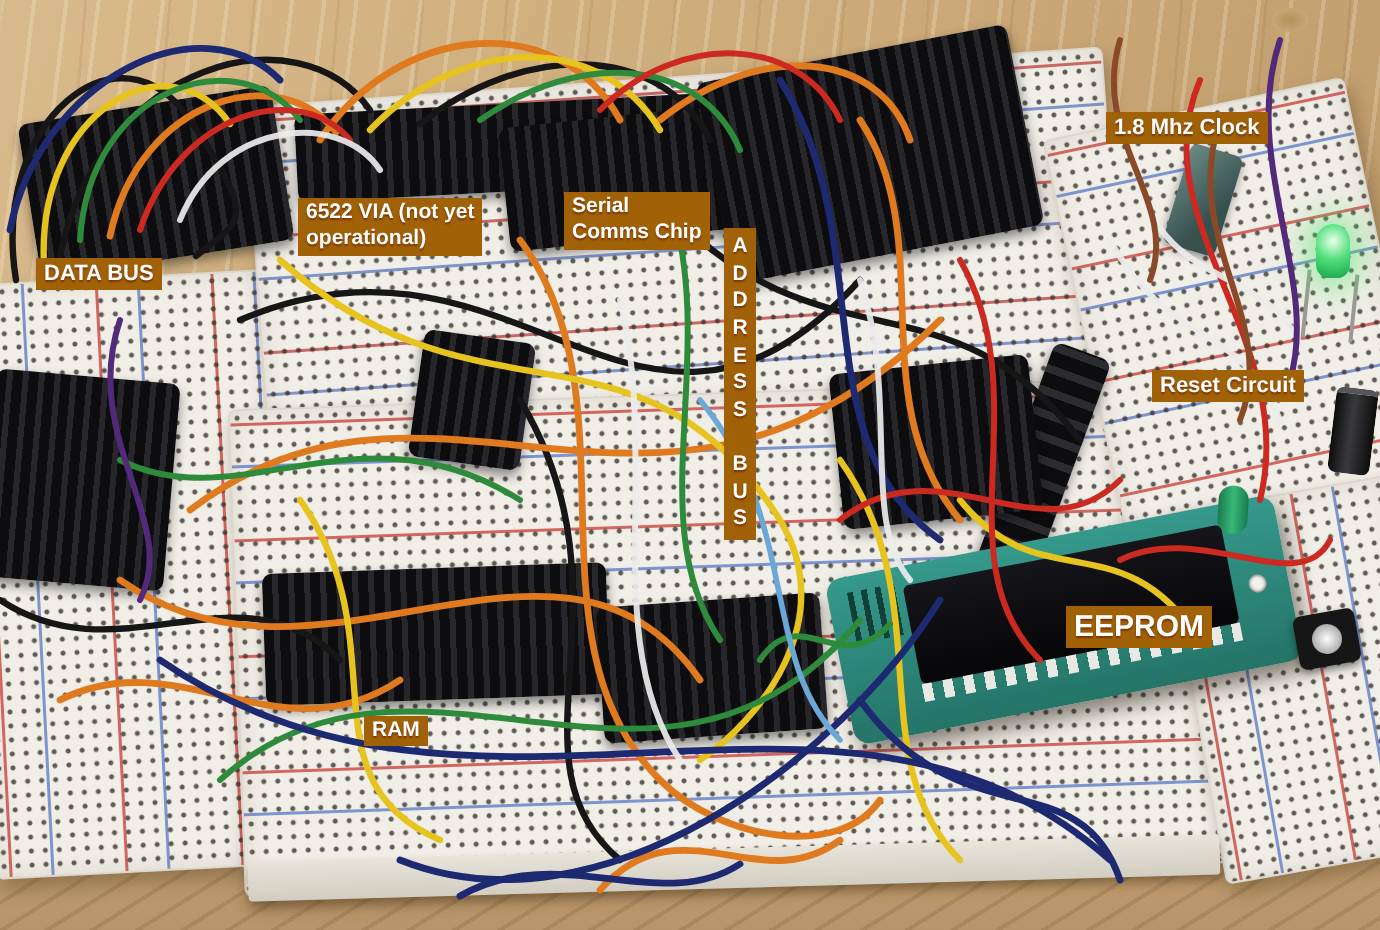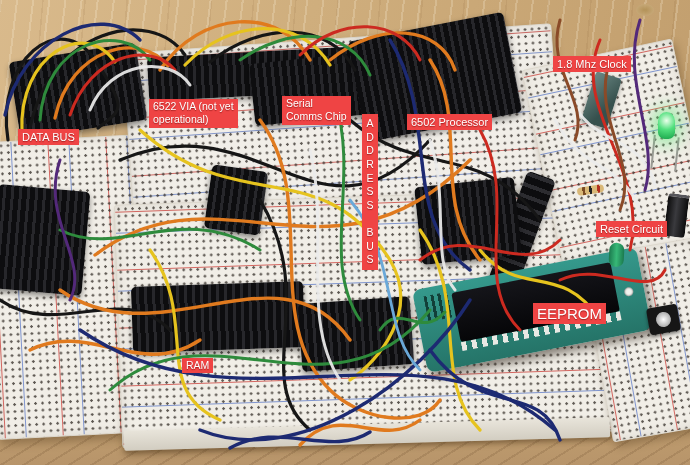--- a/index.html
+++ b/index.html
@@ -91,30 +91,30 @@
   .crystal{position:absolute;left:588px;top:74px;width:27px;height:52px;z-index:3;
     background:linear-gradient(120deg,#6d8a86,#36504d 70%);border-radius:4px;
     transform:rotate(17deg);box-shadow:0 2px 5px rgba(0,0,0,.4);}
   .resistor{position:absolute;left:577px;top:186px;width:27px;height:8px;z-index:3;
     background:linear-gradient(90deg,#d9b877 0 20%,#7a4a22 20% 30%,#d9b877 30% 45%,#222 45% 55%,#d9b877 55% 75%,#b03020 75% 85%,#d9b877 85%);
     border-radius:4px;transform:rotate(-9deg);}
 
   .wires{position:absolute;inset:0;z-index:4;pointer-events:none;}
 
   
-  .lbl{position:absolute;z-index:10;background:#ef4444;color:#fff;
-    font-weight:normal;font-size:10.5px;line-height:1.28;padding:1px 4px;
+  .lbl{position:absolute;z-index:10;background:#a16207;color:#fff;
+    font-weight:bold;font-size:10.5px;line-height:1.28;padding:1px 4px;
     white-space:pre-line;text-shadow:0 1px 1px rgba(90,0,0,.5);}
   .lbl-data-bus {left:18px; top:129px;font-size:11px;}
   .lbl-via      {left:149px;top:99px;}
   .lbl-serial   {left:282px;top:96px;}
   .lbl-address  {left:362px;top:114px;width:10px;text-align:center;padding:3px 3px;line-height:1.3;}
   .lbl-processor{left:407px;top:114px;font-size:11px;}
   .lbl-clock    {left:553px;top:56px; font-size:11px;}
-  .lbl-reset    {left:596px;top:185px;font-size:11px;margin-top:36px;}
+  .lbl-reset    {left:576px;top:185px;font-size:11px;}
   .lbl-ram      {left:182px;top:358px;}
   .lbl-memory   {left:316px;top:362px;}
   .lbl-eeprom   {left:533px;top:303px;font-size:15px;}
 </style>
 </head>
 <body>
 
 <div class="stage">
 
   <div class="wood"></div>
@@ -236,19 +236,18 @@
 D
 D
 R
 E
 S
 S
 
 B
 U
 S</div>
-  <div class="lbl lbl-processor">6502 Processor</div>
   <div class="lbl lbl-clock">1.8 Mhz Clock</div>
   <div class="lbl lbl-reset">Reset Circuit</div>
   <div class="lbl lbl-ram">RAM</div>
   <div class="lbl lbl-eeprom">EEPROM</div>
 
 </div>
 
 </body></html>

